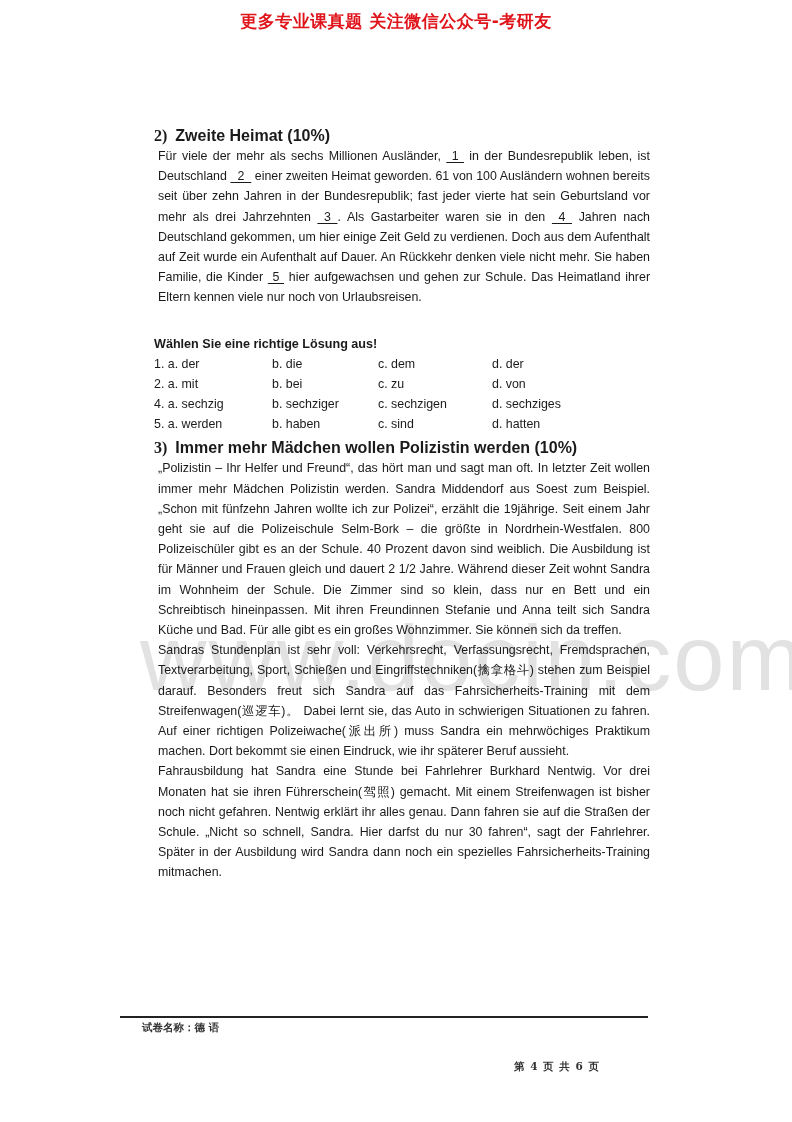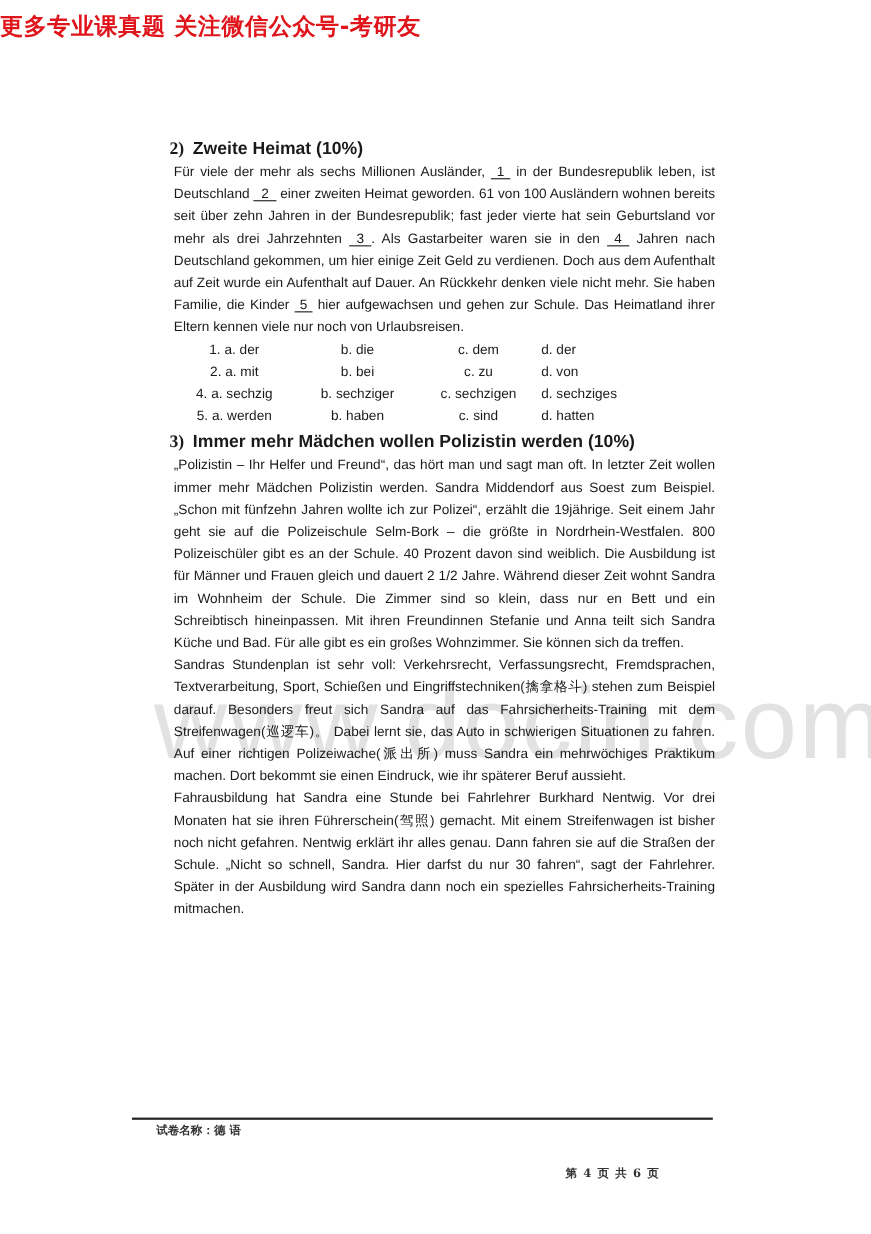--- a/index.html
+++ b/index.html
@@ -1,29 +1,29 @@
 <!DOCTYPE html>
 <html><head>
 <meta charset="utf-8">
 <style>
   html, body { margin: 0; padding: 0; background: #ffffff; }
   body { width: 792px; height: 1122px; position: relative; overflow: hidden;
          font-family: "Liberation Sans", sans-serif; color: #1a1a1a; }
-  .banner { position: absolute; top: 10px; left: 0; width: 792px; 
-            font-family: "DejaVu Sans", sans-serif; font-weight: bold; font-size: 21px;
+  .banner { position: absolute; top: 10px; left: 0; width: 792px; text-align: center;
+            font-family: "DejaVu Sans", sans-serif; font-weight: bold; font-size: 17px;
             color: #e0141b; letter-spacing: 0.5px; }
   .content { position: absolute; left: 158px; top: 126px; width: 492px; }
   .sec-title { font-weight: bold; font-size: 16px; margin-left: -4px; height: 20px; line-height: 20px; }
   .sec-title .num { font-family: "Liberation Serif", serif; font-weight: bold; margin-right: 8px; }
   p.para { margin: 0; font-size: 12.4px; line-height: 20.2px; text-align: justify; }
   .blank { text-decoration: underline; text-underline-offset: 2px; white-space: pre; }
   .q-title { font-weight: bold; font-size: 12.6px; margin-top: 26px; height: 20px; line-height: 20px; margin-left: -4px;}
   .options { font-size: 12.4px; margin-left: -4px; }
   .opt-row { display: flex; height: 20.2px; line-height: 20.2px; }
-  .opt-row span { display: inline-block; text-align: center; }
+  .opt-row span { display: inline-block; }
   .opt-row span:nth-child(1) { width: 118px; }
   .opt-row span:nth-child(2) { width: 106px; }
   .opt-row span:nth-child(3) { width: 114px; }
   .sec3 { margin-top: 4px; }
   .footer-line { position: absolute; left: 120px; top: 1016px; width: 528px; height: 2px; background: #222; }
   .footer-left { position: absolute; left: 142px; top: 1021px; font-family: "DejaVu Serif", serif;
                  font-size: 10.5px; font-weight: bold; color: #333; }
   .footer-right { position: absolute; left: 514px; top: 1060px; font-family: "DejaVu Serif", serif;
                   font-size: 10.5px; font-weight: bold; color: #333; word-spacing: 2px; }
   .watermark { position: absolute; left: 140px; top: 612px; width: 560px; text-align: left;
@@ -36,20 +36,21 @@
 <div class="banner">更多专业课真题 关注微信公众号-考研友</div>
 
 <div class="watermark">www.docin.com</div>
 
 <div class="content">
   <div class="sec-title">
     <span class="num">2)</span><span>Zweite Heimat (10%)</span>
   </div>
   <p class="para"><span>Für viele der mehr als sechs Millionen Ausländer, </span><span class="blank"> 1 </span><span> in der Bundesrepublik leben, ist Deutschland </span><span class="blank">  2  </span><span> einer zweiten Heimat geworden. 61 von 100 Ausländern wohnen bereits seit über zehn Jahren in der Bundesrepublik; fast jeder vierte hat sein Geburtsland vor mehr als drei Jahrzehnten </span><span class="blank"> 3 </span><span>. Als Gastarbeiter waren sie in den </span><span class="blank"> 4 </span><span> Jahren nach Deutschland gekommen, um hier einige Zeit Geld zu verdienen. Doch aus dem Aufenthalt auf Zeit wurde ein Aufenthalt auf Dauer. An Rückkehr denken viele nicht mehr. Sie haben Familie, die Kinder </span><span class="blank"> 5 </span><span> hier aufgewachsen und gehen zur Schule. Das Heimatland ihrer Eltern kennen viele nur noch von Urlaubsreisen.</span></p>
 
+  <div class="q-title">Wählen Sie eine richtige Lösung aus!</div>
   <div class="options">
     <div class="opt-row">
       <span>1. a. der</span>
       <span>b. die</span>
       <span>c. dem</span>
       <span>d. der</span>
     </div>
     <div class="opt-row">
       <span>2. a. mit</span>
       <span>b. bei</span>

